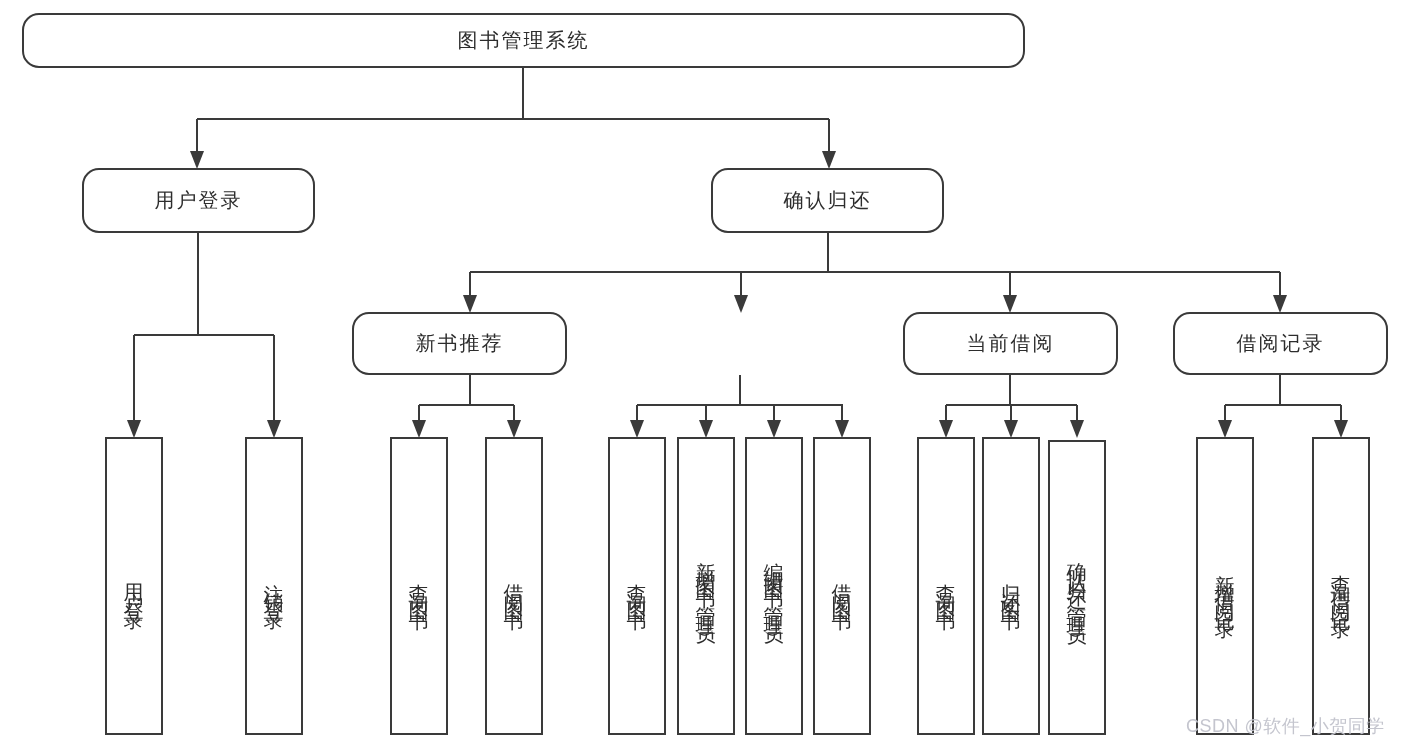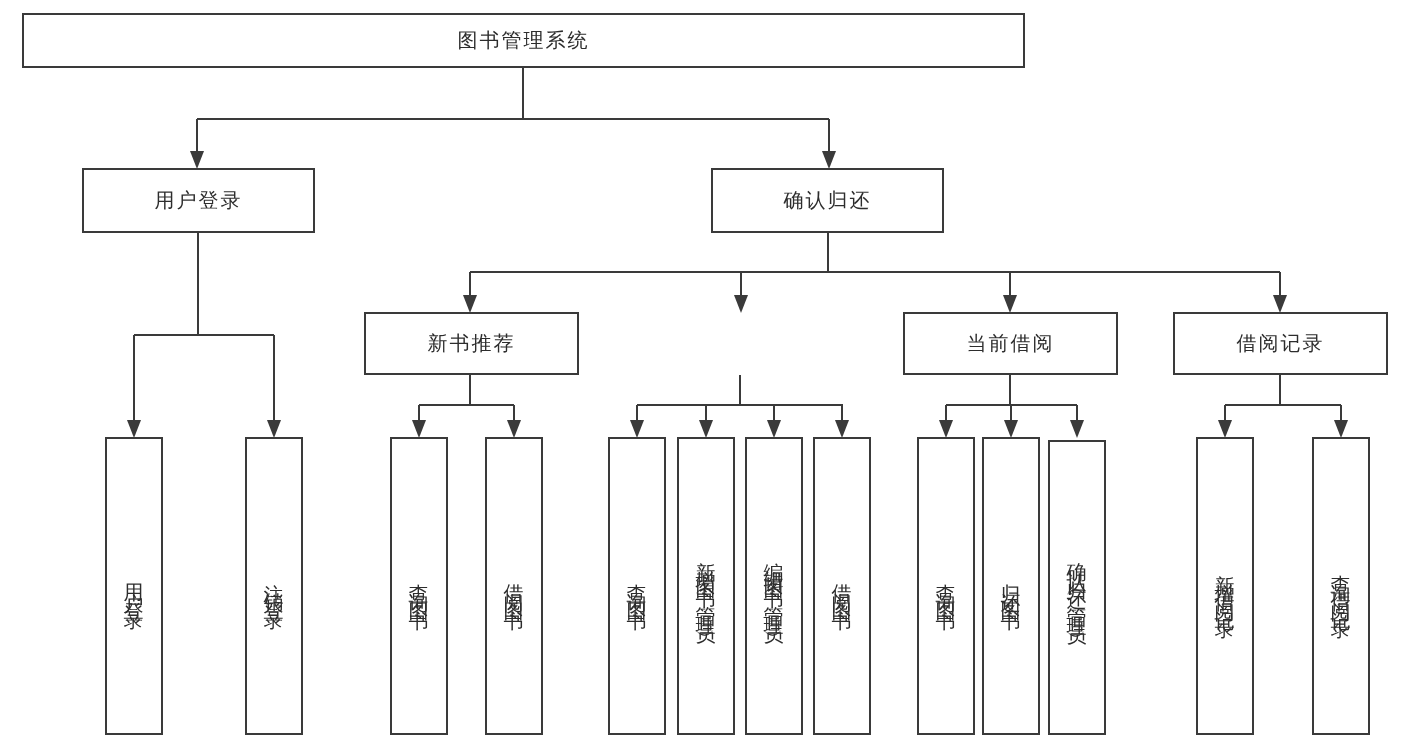--- a/index.html
+++ b/index.html
@@ -7,21 +7,21 @@
     position:relative; width:1405px; height:747px; background:#ffffff;
     font-family:"Liberation Sans","DejaVu Sans",sans-serif; overflow:hidden;
   }
   svg.connectors { position:absolute; left:0; top:0; z-index:1; }
   .box {
     position:absolute; box-sizing:border-box; z-index:2;
     border:2px solid #3a3a3a; background:#ffffff;
     display:flex; align-items:center; justify-content:center;
     color:#2d2d2d;
   }
-  .box-h { font-size:20px; letter-spacing:2px; font-weight:400; }
+  .box-h { font-size:20px; letter-spacing:2px; font-weight:400;border-radius:17px; }
   .box-v span {
     writing-mode:vertical-rl; text-orientation:upright;
     font-size:20px; line-height:1; letter-spacing:9px;
   }
   .watermark {
     position:absolute; left:1186px; top:714px; z-index:5;
     font-size:18px; letter-spacing:0.5px; white-space:nowrap;
     color:rgba(193,194,203,0.95);
   }
 </style>
@@ -67,21 +67,21 @@
     <polygon points="1070,420 1084,420 1077,438" fill="#3a3a3a"></polygon>
     <polygon points="1218,420 1232,420 1225,438" fill="#3a3a3a"></polygon>
     <polygon points="1334,420 1348,420 1341,438" fill="#3a3a3a"></polygon>
   </svg>
 
   <div class="box box-h" style="left:22px; top:13px; width:1003px; height:55px;">图书管理系统</div>
 
   <div class="box box-h" style="left:82px; top:168px; width:233px; height:65px;">用户登录</div>
   <div class="box box-h" style="left:711px; top:168px; width:233px; height:65px;">确认归还</div>
 
-  <div class="box box-h" style="left:364px; top:312px; width:215px; height:63px;">新书推荐</div>
+  <div class="box box-h" style="left:352px; top:312px; width:215px; height:63px;">新书推荐</div>
   <div class="box box-h" style="left:903px; top:312px; width:215px; height:63px;">当前借阅</div>
   <div class="box box-h" style="left:1173px; top:312px; width:215px; height:63px;">借阅记录</div>
 
   <div class="box box-v" style="left:105px; top:437px; width:58px; height:298px;">
     <span>用户登录</span>
   </div>
   <div class="box box-v" style="left:245px; top:437px; width:58px; height:298px;">
     <span>注销登录</span>
   </div>
 
@@ -115,14 +115,15 @@
     <span>确认归还（管理员）</span>
   </div>
 
   <div class="box box-v" style="left:1196px; top:437px; width:58px; height:298px;">
     <span>新增借阅记录</span>
   </div>
   <div class="box box-v" style="left:1312px; top:437px; width:58px; height:298px;">
     <span>查询借阅记录</span>
   </div>
 
+  <div class="watermark">CSDN @软件_小贺同学</div>
 
 </div>
 
 </body></html>

